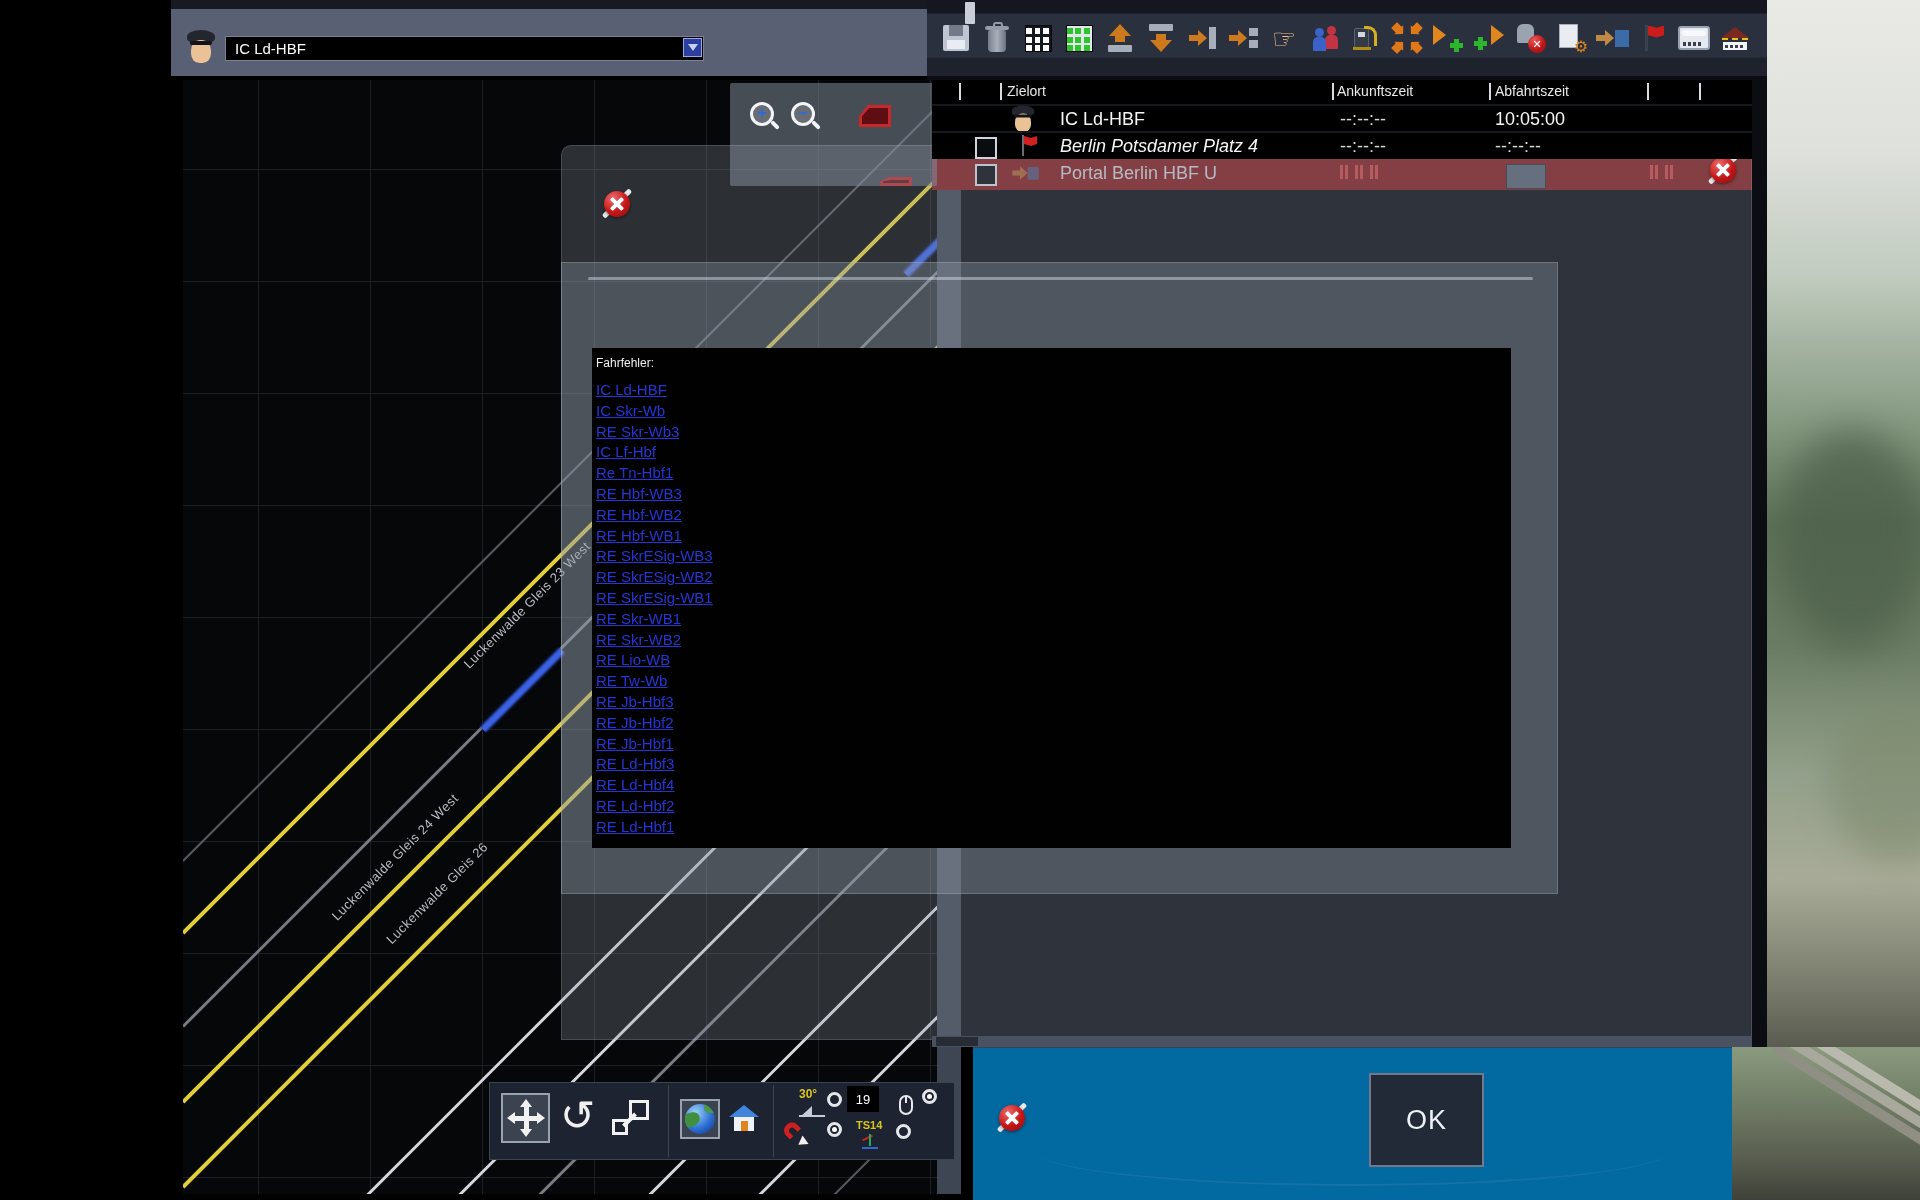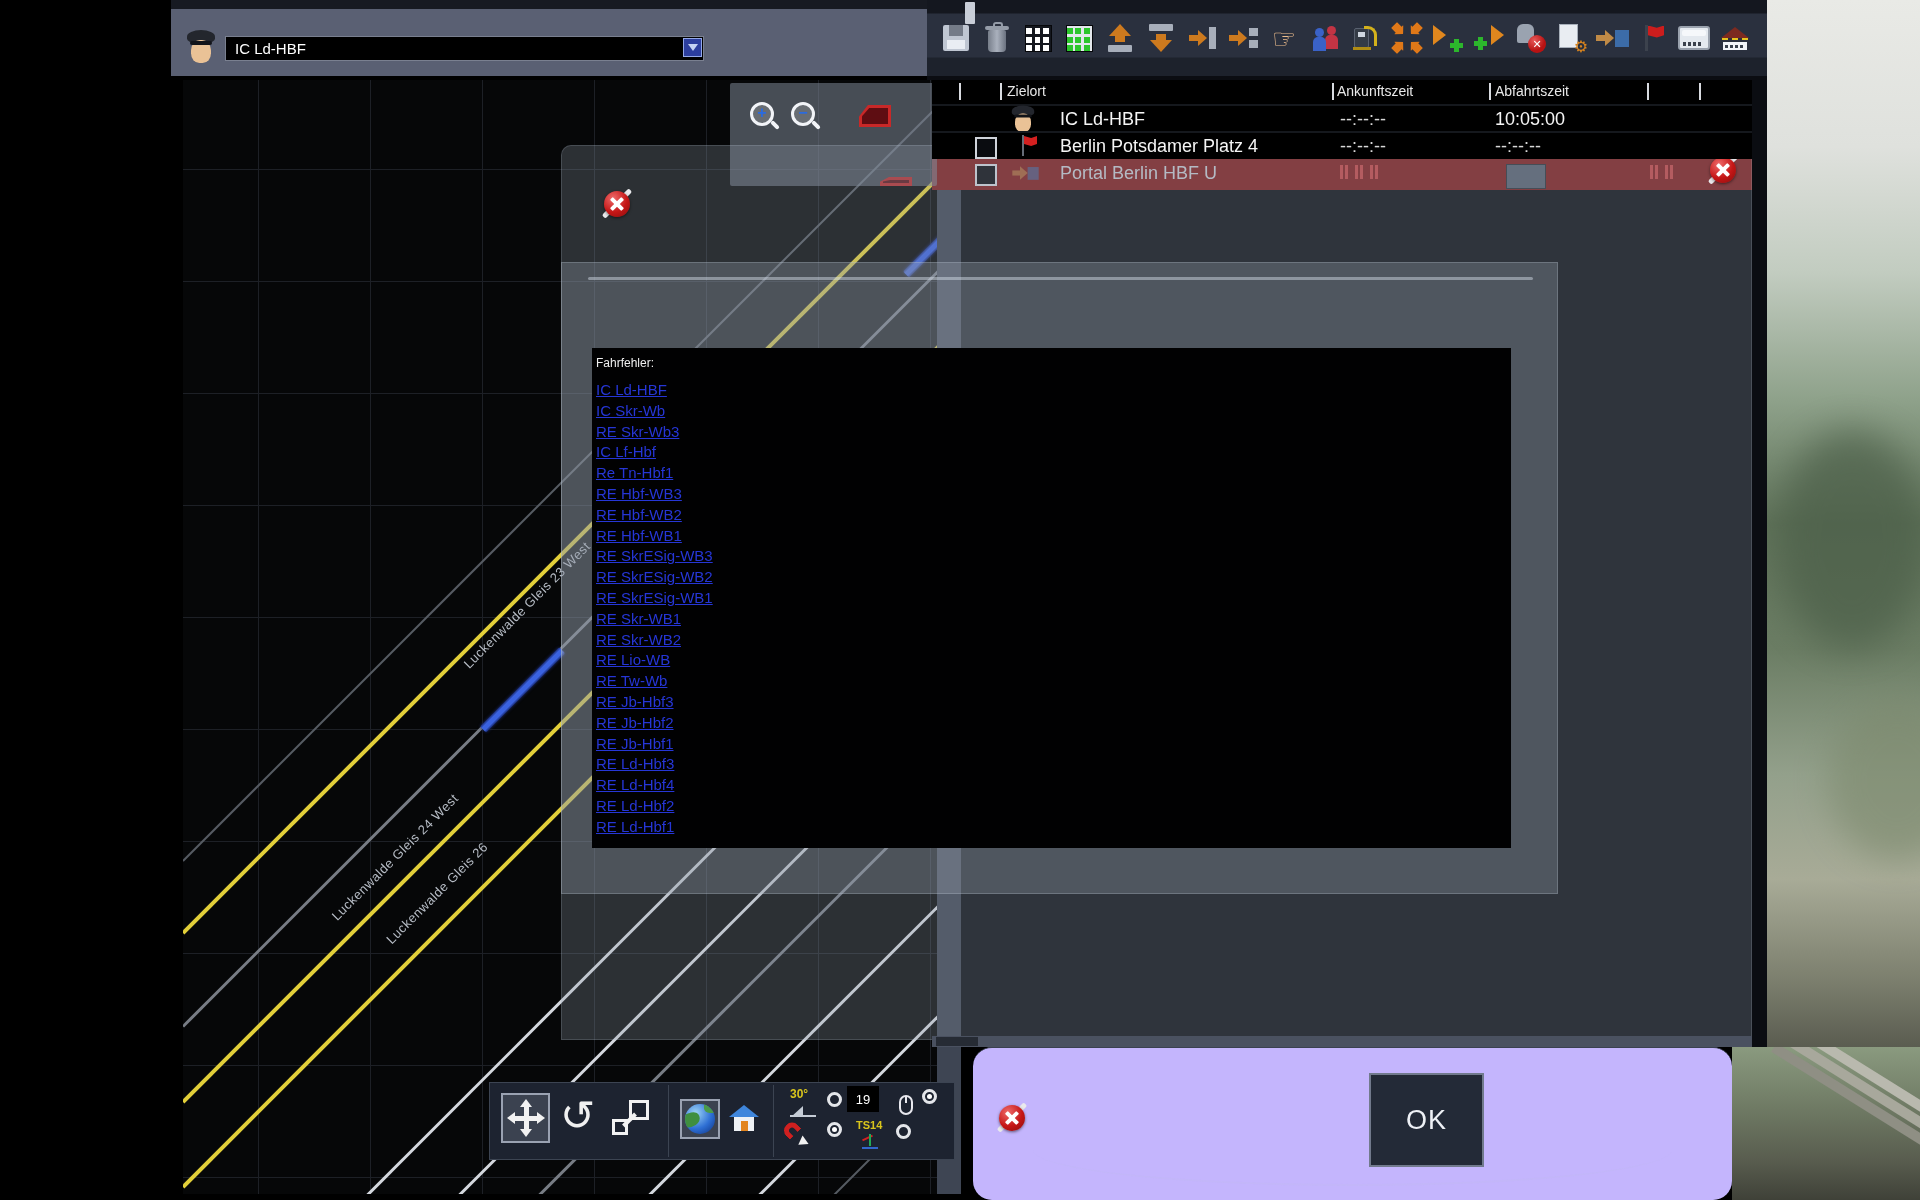--- a/index.html
+++ b/index.html
@@ -168,21 +168,21 @@
   .redx{position:absolute;width:28px;height:28px;z-index:26;}
   .redx::before{content:'';position:absolute;left:-5px;top:11px;width:38px;height:5px;background:#e9e9ec;border-radius:2px;transform:rotate(-45deg);}
   .redx .c{position:absolute;inset:1px;border-radius:50%;background:radial-gradient(circle at 35% 28%,#ef6a6a,#c51616 55%,#8a0d0d);box-shadow:0 1px 3px rgba(0,0,0,.5);}
   .redx .c::before,.redx .c::after{content:'';position:absolute;left:5px;top:11px;width:16px;height:4px;background:#fff;border-radius:1px;}
   .redx .c::before{transform:rotate(45deg);}
   .redx .c::after{transform:rotate(-45deg);}
 
   
   #hstrip{left:920px;top:1036px;width:820px;height:11px;background:#4a5160;z-index:22;}
   #hstrip i{position:absolute;left:4px;top:1px;width:42px;height:9px;background:#262b34;display:block;}
-  #ok-panel{left:961px;top:1047px;width:759px;height:153px;background:#c4b5fd;border-top:1px solid #3a4150;z-index:30;box-sizing:border-box;border-radius:19px;}
+  #ok-panel{left:961px;top:1047px;width:759px;height:153px;background:#0369a1;border-top:1px solid #3a4150;z-index:30;box-sizing:border-box;}
   #ok-panel::after{content:'';position:absolute;left:60px;right:60px;bottom:14px;height:70px;border-bottom:2px solid rgba(190,200,215,.10);border-radius:50%;}
   #ok-btn{position:absolute;left:396px;top:25px;width:111px;height:90px;background:#232a37;border:2px solid #717a8c;
     color:#eef1f6;font-size:27px;display:flex;align-items:center;justify-content:center;cursor:pointer;letter-spacing:1px;}
 
   
   #btb{left:477px;top:1082px;width:466px;height:78px;background:#1d2330;border:1px solid #3c4452;z-index:35;box-sizing:border-box;}
   .bdiv{position:absolute;top:2px;bottom:2px;width:1px;background:#3c4452;}
   .selbox{position:absolute;border:2px solid #9aa2b2;background:#3b4250;box-sizing:border-box;display:flex;align-items:center;justify-content:center;}
   .i-move{position:relative;width:34px;height:34px;}
   .i-move::before{content:'';position:absolute;left:15px;top:5px;width:5px;height:25px;background:#f2f2f2;}
@@ -399,21 +399,21 @@
           <span class="face"></span>
           <span class="visor"></span>
         </span>
       <span class="cell" style="left:128px;">IC Ld-HBF</span>
       <span class="cell" style="left:408px;color:#d8d8d8;">--:--:--</span>
       <span class="cell" style="left:563px;">10:05:00</span>
     </div>
     <div class="trow" style="top:51px;">
       <span class="cbx"></span>
       <span class="rflag"></span>
-      <span class="cell" style="left:128px;">Berlin Potsdamer Platz 4</span>
+      <span class="cell" style="left:128px;font-style:italic;">Berlin Potsdamer Platz 4</span>
       <span class="cell" style="left:408px;color:#d8d8d8;">--:--:--</span>
       <span class="cell" style="left:563px;color:#d8d8d8;">--:--:--</span>
     </div>
   </div>
 
   <div id="row3" class="abs">
     <span class="cbx"></span>
     <span class="portal-mini">
         <span class="arrR tan"></span>
         <span class="sq" style="width:13px;height:15px;background:#3c6ca8;"></span>
@@ -502,21 +502,21 @@
         <i class="bar"></i>
       </span>
     <div class="bdiv" style="left:178px;"></div>
     <div class="selbox" style="left:190px;top:16px;width:40px;height:40px;">
       <span class="i-globe"></span>
     </div>
     <span class="i-house" style="left:238px;top:22px;">
         <i></i>
       </span>
     <div class="bdiv" style="left:283px;"></div>
-    <span class="i-ang" style="left:300px;top:4px;"><span>30°</span><i></i></span>
+    <span class="i-ang" style="left:309px;top:4px;"><span>30°</span><i></i></span>
     <span class="rad" style="left:337px;top:9px;"></span>
     <span class="box18" style="left:357px;top:3px;">19</span>
     <span class="i-mouse" style="left:409px;top:12px;"></span>
     <span class="rad dot" style="left:432px;top:6px;"></span>
     <span class="i-mag" style="left:291px;top:38px;">
         <i></i>
       </span>
     <span class="rad dot" style="left:337px;top:39px;"></span>
     <span class="i-ts" style="left:366px;top:36px;"><span>TS14</span><i></i></span>
     <span class="rad" style="left:406px;top:41px;"></span>

